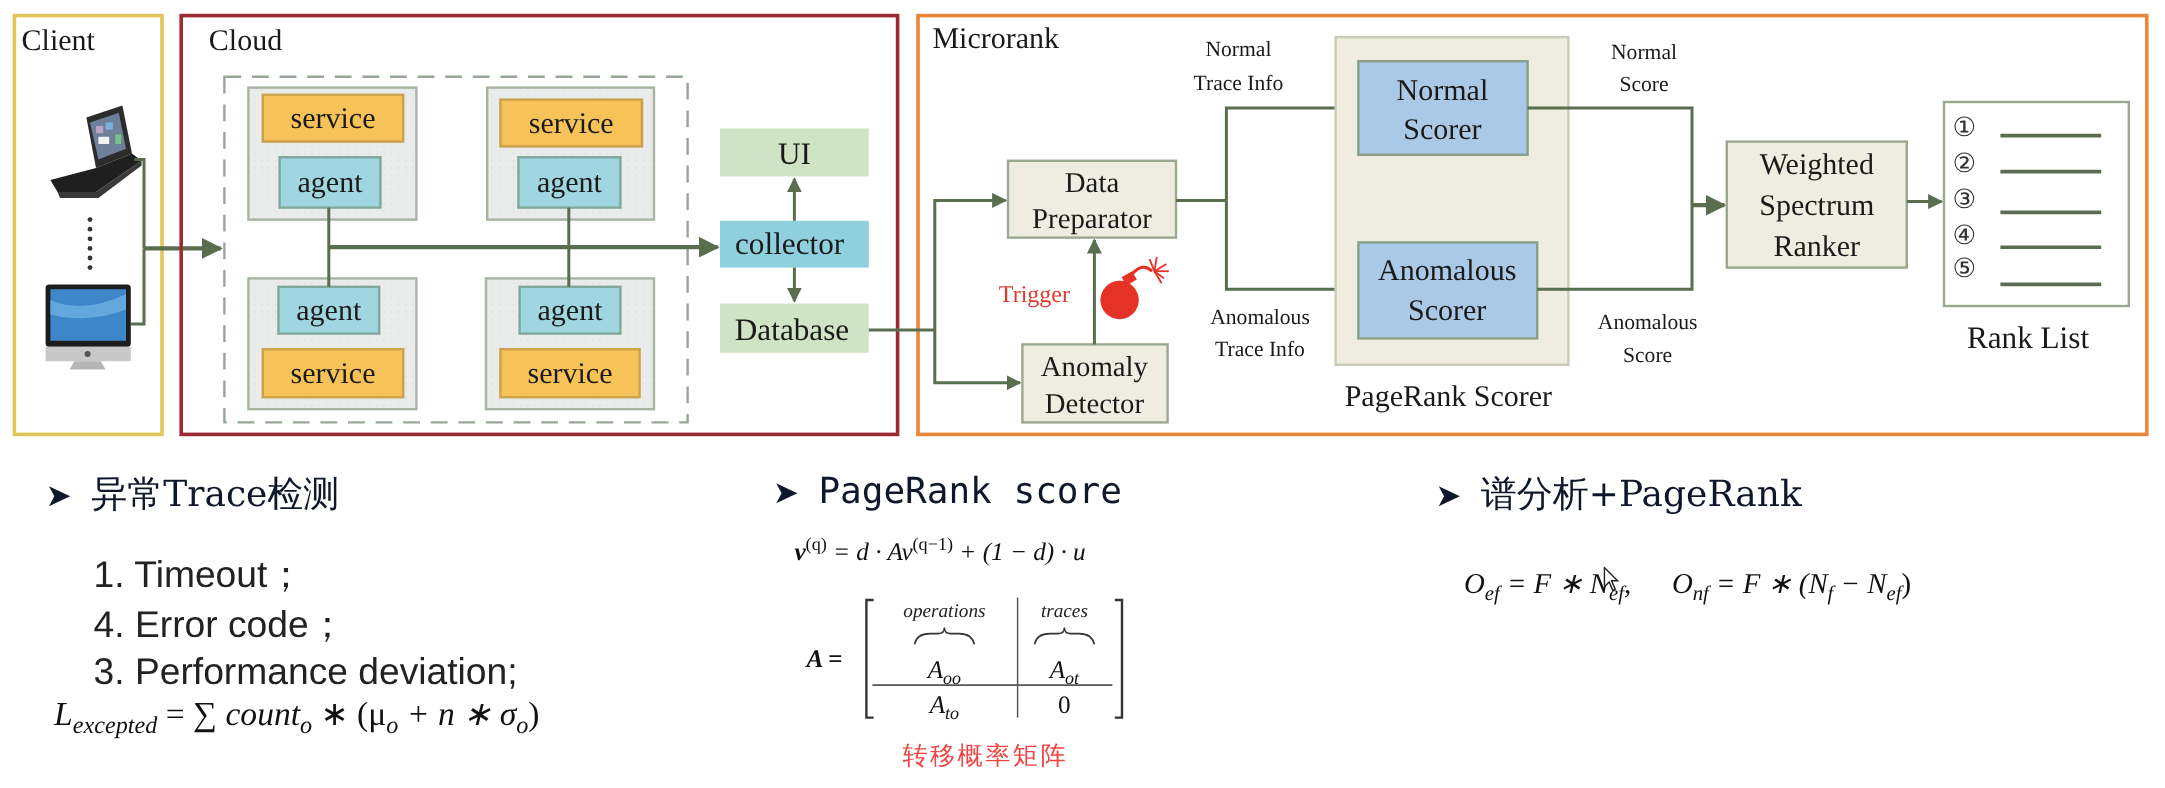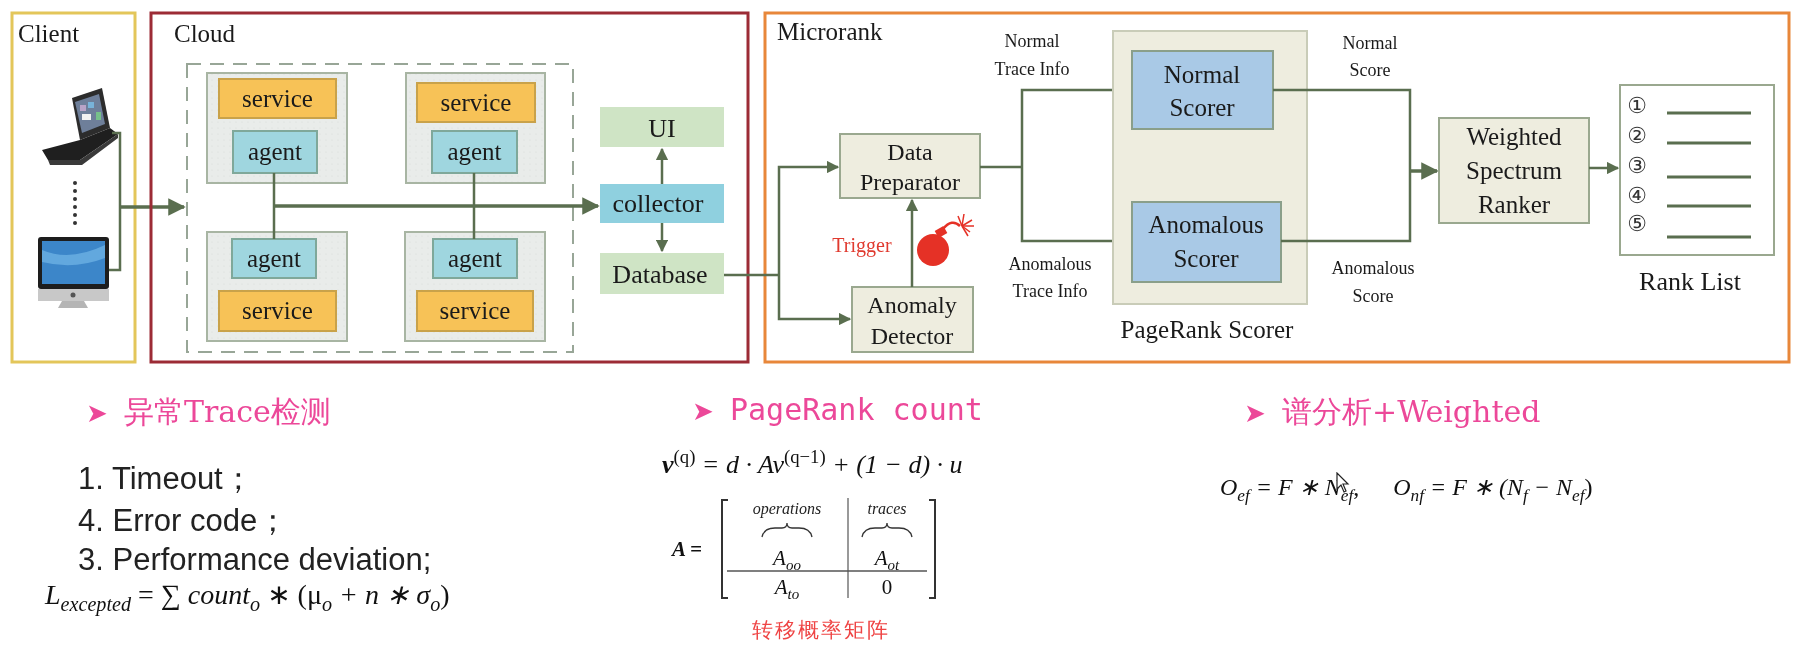--- a/index.html
+++ b/index.html
@@ -4,21 +4,21 @@
 <style>
   html, body { margin: 0; padding: 0; background: #ffffff; }
   body { width: 1804px; height: 657px; overflow: hidden; position: relative; font-family: "Liberation Serif", serif; color: #1a1a1a; }
   svg.diagram { position: absolute; left: 0; top: 0; }
   .serif { font-family: "Liberation Serif", serif; }
   .mono { font-family: "Liberation Mono", "DejaVu Sans Mono", monospace; }
   .lbl { fill: #1a1a1a; }
   .edge { stroke: #5a6e4f; stroke-width: 2.5; fill: none; }
   .edge-thick { stroke: #5a6e4f; stroke-width: 3.5; fill: none; }
   .abs { position: absolute; white-space: nowrap; }
-  .heading { font-size: 30px; color: #ec4899; font-family: "DejaVu Serif", "Liberation Serif", serif; margin-left: 48px; }
+  .heading { font-size: 30px; color: #0f172a; font-family: "DejaVu Serif", "Liberation Serif", serif; }
   .heading .bullet { display: inline-block; width: 38px; font-family: "DejaVu Sans", sans-serif; font-size: 26px; }
   .list-item { font-family: "Liberation Sans", sans-serif; font-size: 31px; color: #222; margin-top: 28px; }
   .math { font-family: "Liberation Serif", serif; font-style: italic; color: #111; }
   .math sub { font-size: 0.72em; vertical-align: -0.35em; margin-top: 36px; }
   .math sup { font-size: 0.72em; vertical-align: 0.55em; }
   .upright { font-style: normal; }
   .cn-caption { font-family: Liberation Mono, monospace; font-size: 21px; color: #ef4444; letter-spacing: 2px; }
 </style>
 </head>
 <body>
@@ -208,23 +208,23 @@
   <span class="bullet">➤</span><span>异常Trace检测</span>
 </div>
 <div class="abs list-item" style="left:78px; top:430px;">1.  Timeout；</div>
 <div class="abs list-item" style="left:78px; top:472px;">4.  Error code；</div>
 <div class="abs list-item" style="left:78px; top:514px;text-align:center;">3.  Performance deviation;</div>
 <div class="abs math" style="left:45px; top:578px; font-size:28px;">
   <span>L</span><sub>excepted</sub><span class="upright"> = ∑ </span><span>count</span><sub>o</sub><span class="upright"> ∗ (μ</span><sub>o</sub><span> + n ∗ σ</span><sub>o</sub><span class="upright">)</span>
 </div>
 
 <div class="abs heading mono" style="left:644px; top:392px; font-family:'DejaVu Sans Mono','Liberation Mono',monospace;">
-  <span class="bullet">➤</span><span>PageRank count</span>
-</div>
-<div class="abs math" style="left:662px; top:446px; font-size:26px;">
+  <span class="bullet">➤</span><span>PageRank score</span>
+</div>
+<div class="abs math" style="left:662px; top:446px; font-size:21px;">
   <b>v</b><sup class="upright">(q)</sup><span> = d · Av</span><sup class="upright">(q−1)</sup><span> + (1 − d) · u</span>
 </div>
 
 <svg class="abs" style="left:660px; top:490px;" width="290" height="120">
   <text x="12" y="66" font-size="21" font-style="italic" font-weight="bold" class="serif" fill="#111">A =</text>
   <path d="M68,10 L62,10 L62,108 L68,108" stroke="#333" stroke-width="2" fill="none"></path>
   <path d="M269,10 L275,10 L275,108 L269,108" stroke="#333" stroke-width="2" fill="none"></path>
   <line x1="188" y1="8" x2="188" y2="108" stroke="#555" stroke-width="1.2"></line>
   <line x1="67" y1="81" x2="267" y2="81" stroke="#555" stroke-width="1.5"></line>
   <text x="127" y="24" font-size="16" font-style="italic" text-anchor="middle" class="serif" fill="#222">operations</text>
@@ -232,21 +232,21 @@
   <path d="M102,47 Q104,38 115,38 L122,38 Q127,38 127,33 Q127,38 132,38 L139,38 Q150,38 152,47" stroke="#333" stroke-width="1.3" fill="none"></path>
   <path d="M202,47 Q204,38 215,38 L222,38 Q227,38 227,33 Q227,38 232,38 L239,38 Q250,38 252,47" stroke="#333" stroke-width="1.3" fill="none"></path>
   <text x="127" y="75" font-size="21" font-style="italic" text-anchor="middle" class="serif" fill="#111"><tspan>A</tspan><tspan font-size="15" dy="5">oo</tspan></text>
   <text x="227" y="75" font-size="21" font-style="italic" text-anchor="middle" class="serif" fill="#111"><tspan>A</tspan><tspan font-size="15" dy="5">ot</tspan></text>
   <text x="127" y="104" font-size="21" font-style="italic" text-anchor="middle" class="serif" fill="#111"><tspan>A</tspan><tspan font-size="15" dy="5">to</tspan></text>
   <text x="227" y="104" font-size="21" text-anchor="middle" class="serif" fill="#111">0</text>
 </svg>
 <div class="abs cn-caption" style="left:752px; top:616px;">转移概率矩阵</div>
 
 <div class="abs heading" style="left:1196px; top:392px;">
-  <span class="bullet">➤</span><span>谱分析+Weighted</span>
+  <span class="bullet">➤</span><span>谱分析+PageRank</span>
 </div>
 <div class="abs math" style="left:1220px; top:470px; font-size:24px; line-height:34px;">
   <div>
     <span>O</span><sub>ef</sub><span> = F ∗ N</span><sub>ef</sub><span class="upright">,</span>
     <span style="display:inline-block;width:22px;"></span>
     <span>O</span><sub>nf</sub><span> = F ∗ (N</span><sub>f</sub><span> − N</span><sub>ef</sub><span class="upright">)</span>
   </div>
 </div>
 
 <svg class="abs" style="left:1336px; top:472px;" width="16" height="22">

